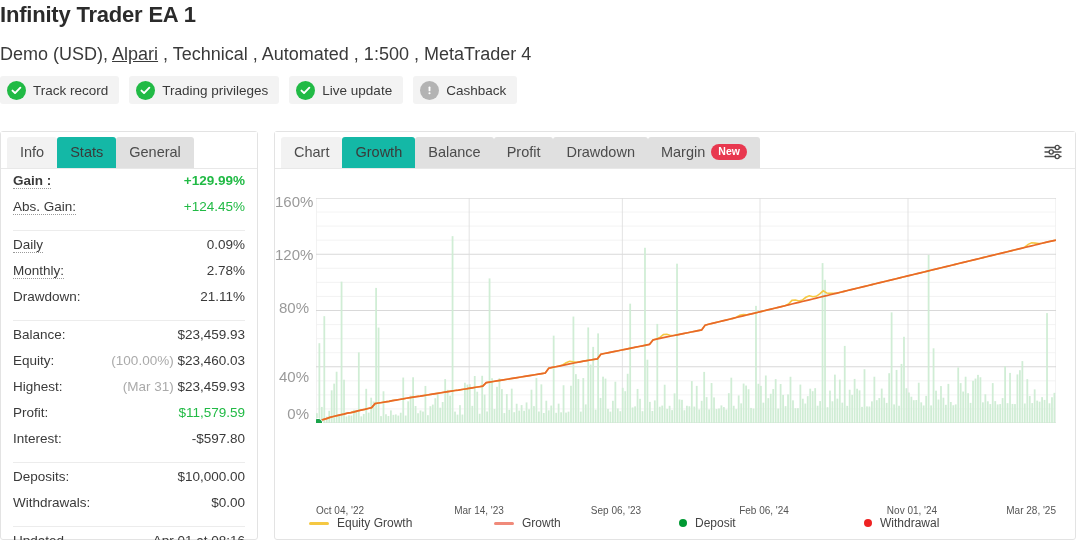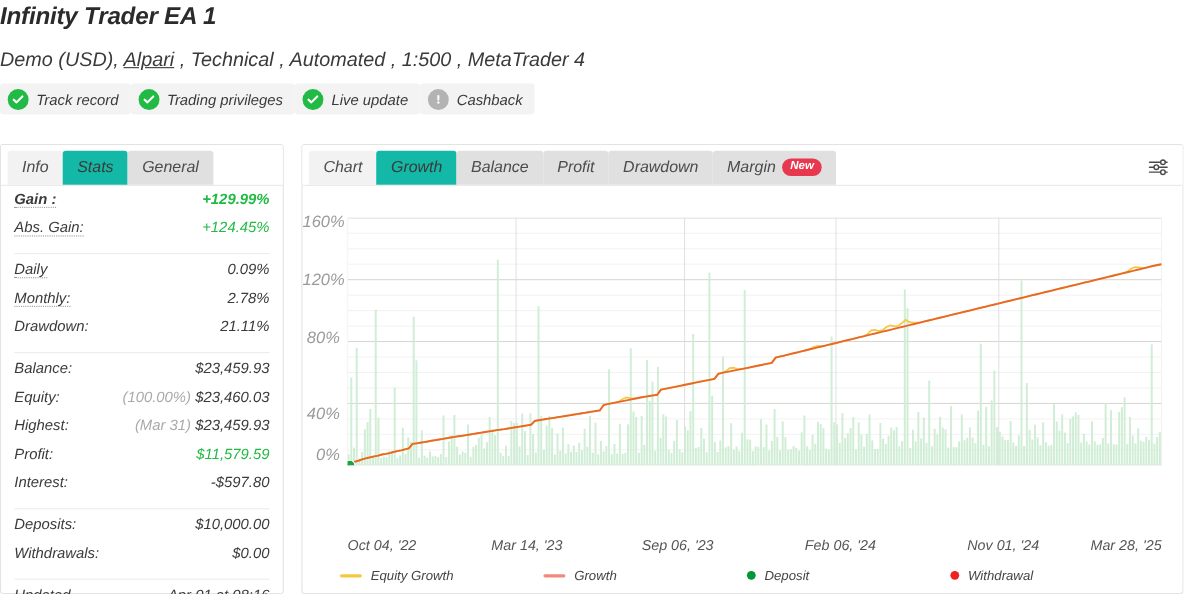--- a/index.html
+++ b/index.html
@@ -3,34 +3,34 @@
 <meta charset="utf-8">
 <style>
   html,body{margin:0;padding:0;}
   body{
     width:1076px;height:540px;overflow:hidden;
     background:#ffffff;
     font-family:"Liberation Sans", sans-serif;
     color:#333333;
     -webkit-font-smoothing:antialiased;
   }
-  .page{position:relative;width:928px;height:540px;font-style:italic;}
+  .page{position:relative;width:928px;height:540px;}
 
   
   .hdr-title{
     position:absolute;left:0;top:2px;
     font-size:22px;font-weight:bold;color:#2b2b2b;letter-spacing:-0.2px;
   }
   .hdr-sub{
     position:absolute;left:0;top:44px;
     font-size:18px;color:#3a3a3a;white-space:nowrap;
   }
   .hdr-sub a{color:#3a3a3a;text-decoration:underline;}
 
-  .badges{position:absolute;left:0;top:76px;display:flex;}
+  .badges{position:absolute;left:0;top:76px;display:flex;gap:10px;}
   .badge{
     display:flex;align-items:center;gap:7px;
     background:#f3f3f3;border-radius:3px;
     height:28px;padding:0 11px 0 7px;
     font-size:13.5px;color:#3a3a3a;white-space:nowrap;
   }
   .ck{
     width:19px;height:19px;border-radius:50%;
     display:flex;align-items:center;justify-content:center;flex:0 0 auto;
   }
@@ -79,21 +79,21 @@
   .sep{height:1px;background:#ececec;margin:5px 0 6px 0;}
   .bold{font-weight:bold;}
 
   
   #chart-area{position:absolute;left:0;top:36px;width:800px;height:371px;}
   .ylab{
     position:absolute;font-size:15px;color:#9a9a9a;
     text-align:right;width:34px;
   }
   .xlab{
-    position:absolute;font-size:13px;color:#555;top:320px;
+    position:absolute;font-size:10px;color:#555;top:337px;
     transform:translateX(-50%);white-space:nowrap;
   }
   .legend{position:absolute;left:34px;top:348px;width:740px;display:flex;}
   .lgi{display:flex;align-items:center;gap:8px;font-size:12px;color:#444;}
   .lgline{width:20px;height:3px;border-radius:2px;}
   .lgdot{width:8px;height:8px;border-radius:50%;}
   svg{display:block;}
 </style>
 </head>
 <body>

